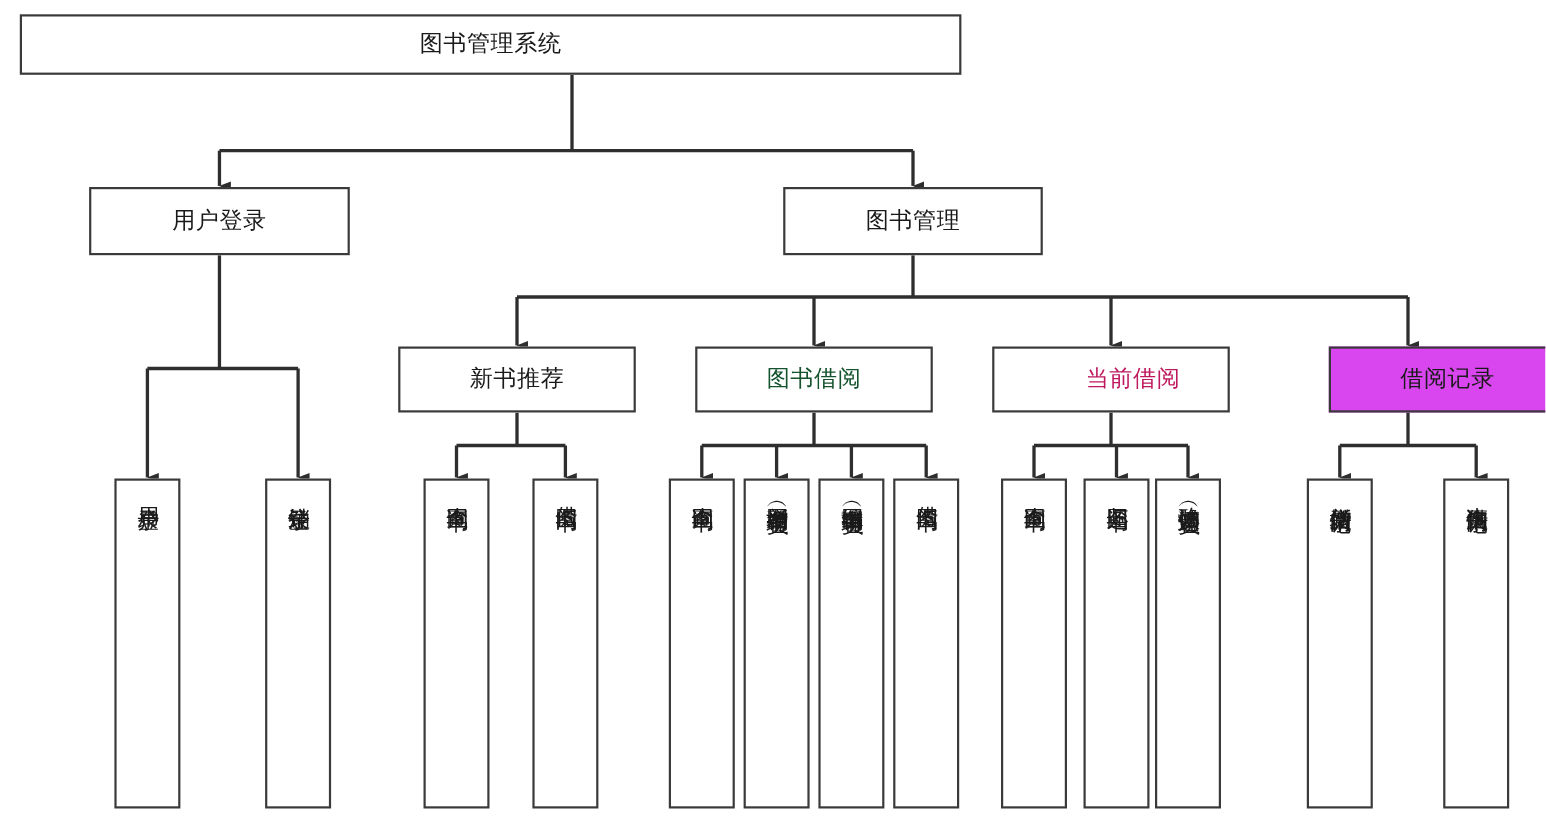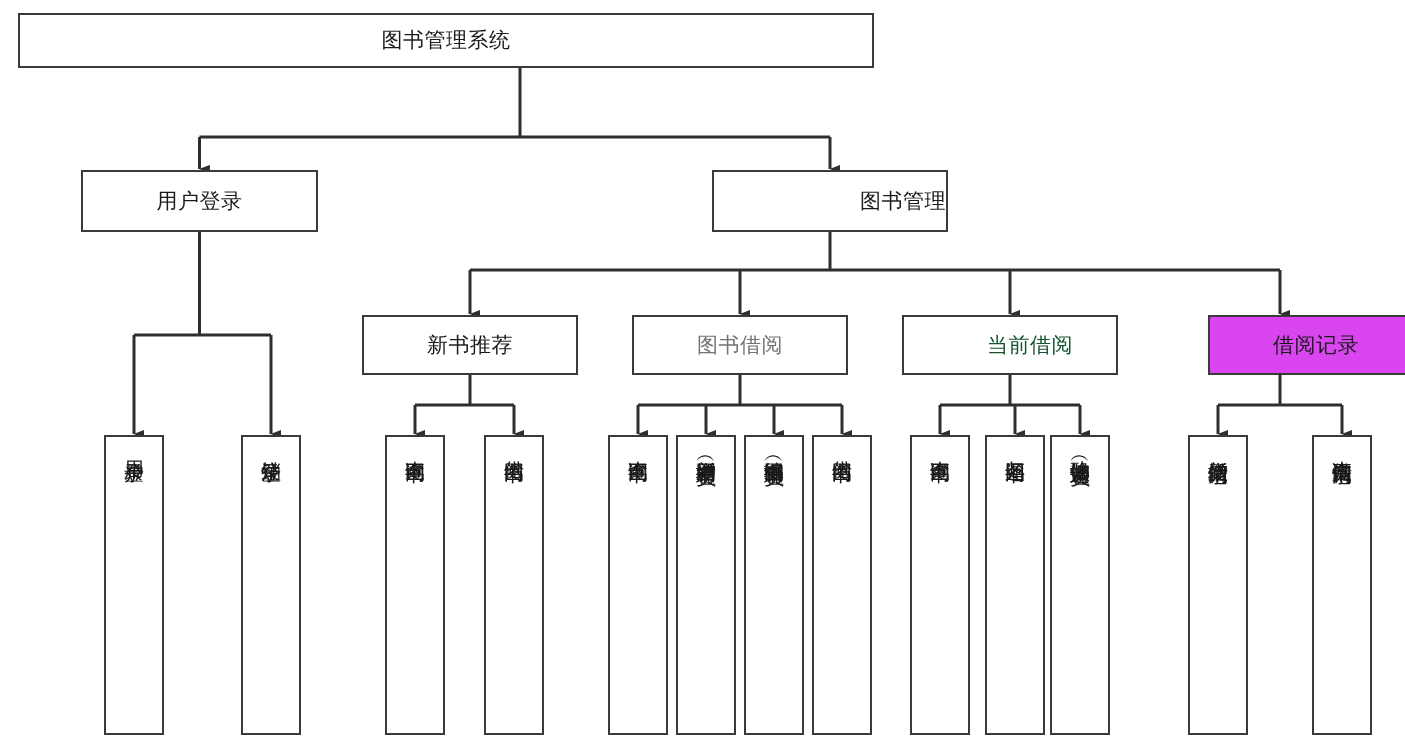--- a/index.html
+++ b/index.html
@@ -115,31 +115,31 @@
       </g>
   </svg>
 
   <div id="node-layer">
       <div class="node" style="left: 18px; top: 13px; width: 856px; height: 55px; border-color: rgb(58, 58, 58); background: rgb(255, 255, 255);">
         <span class="node-label" style="color: rgb(26, 26, 26);">图书管理系统</span>
       </div>
       <div class="node" style="left: 81px; top: 170px; width: 237px; height: 62px; border-color: rgb(58, 58, 58); background: rgb(255, 255, 255);">
         <span class="node-label" style="color: rgb(26, 26, 26);">用户登录</span>
       </div>
-      <div class="node" style="left: 712px; top: 170px; width: 236px; height: 62px; border-color: rgb(58, 58, 58); background: rgb(255, 255, 255); justify-content: flex-end;">
+      <div class="node" style="left: 712px; top: 170px; width: 236px; height: 62px; border-color: rgb(58, 58, 58); background: rgb(255, 255, 255);">
         <span class="node-label" style="color: rgb(26, 26, 26);">图书管理</span>
       </div>
       <div class="node" style="left: 362px; top: 315px; width: 216px; height: 60px; border-color: rgb(58, 58, 58); background: rgb(255, 255, 255);">
         <span class="node-label" style="color: rgb(26, 26, 26);">新书推荐</span>
       </div>
       <div class="node" style="left: 632px; top: 315px; width: 216px; height: 60px; border-color: rgb(58, 58, 58); background: rgb(255, 255, 255);">
-        <span class="node-label" style="color: #737373;">图书借阅</span>
+        <span class="node-label" style="color: #14532d;">图书借阅</span>
       </div>
       <div class="node" style="left: 902px; top: 315px; width: 216px; height: 60px; border-color: rgb(58, 58, 58); background: rgb(255, 255, 255);">
-        <span class="node-label" style="color: #14532d; margin-left: 40px;">当前借阅</span>
+        <span class="node-label" style="color: #be185d; margin-left: 40px;">当前借阅</span>
       </div>
       <div class="node" style="left: 1208px; top: 315px; width: 216px; height: 60px; border-color: rgb(58, 58, 58); background: #d946ef;">
         <span class="node-label" style="color: rgb(26, 26, 26);">借阅记录</span>
       </div>
       <div class="node leaf" style="left: 104px; top: 435px; width: 60px; height: 300px; border-color: rgb(58, 58, 58); background: rgb(255, 255, 255);">
         <span class="node-label" style="color: rgb(26, 26, 26);">用户登录</span>
       </div>
       <div class="node leaf" style="left: 241px; top: 435px; width: 60px; height: 300px; border-color: rgb(58, 58, 58); background: rgb(255, 255, 255);">
         <span class="node-label" style="color: rgb(26, 26, 26);">注销登录</span>
       </div>

